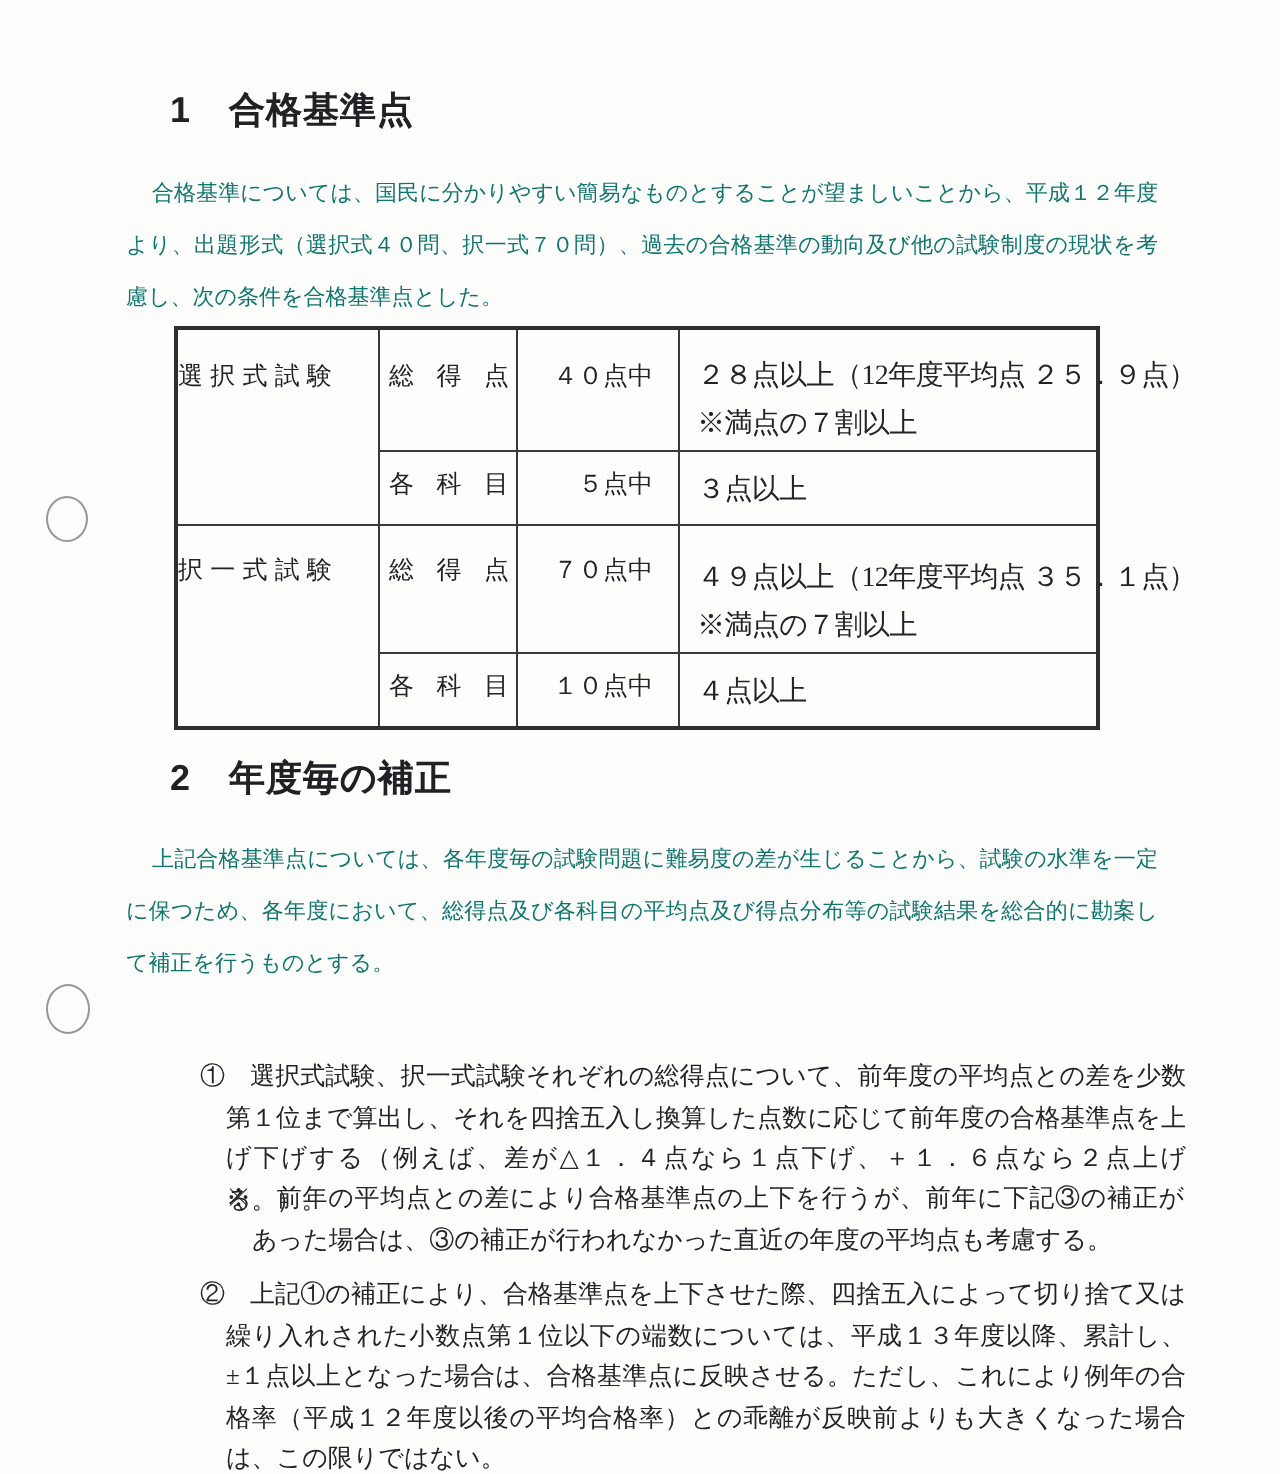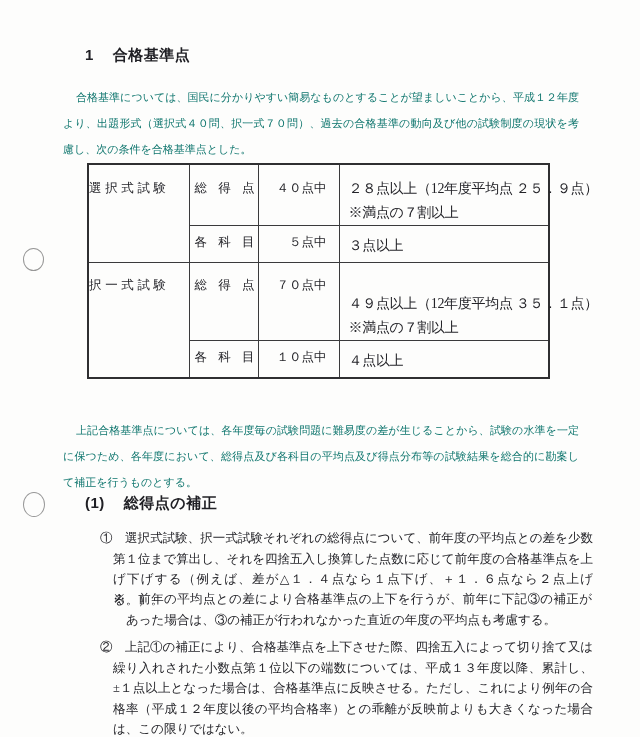--- a/index.html
+++ b/index.html
@@ -27,21 +27,21 @@
     text-align:center;
     font-family:"Liberation Sans","DejaVu Sans",sans-serif;
     font-weight:600;font-size:13.5px;letter-spacing:0.5px;
     color:#222227;
   }
 
   
   .heading{
     position:absolute;left:85px;
     font-family:"Liberation Sans","DejaVu Sans",sans-serif;
-    font-weight:700;font-size:15px;line-height:18px;
+    font-weight:700;font-size:18px;line-height:18px;
     color:#202025;letter-spacing:0.5px;
   }
   .heading .h-num{display:inline-block;margin-right:19px;}
   .heading-1{top:46px;}
   .heading-2{top:380px;}
   .heading-3{top:494px;}
 
   
   .para{
     position:absolute;left:63px;width:516px;
@@ -83,21 +83,21 @@
   td.col-exam{width:101px;}
   td.col-cat{width:69px;}
   td.col-max{width:81px;text-align:right;padding-right:12px;}
   td.col-crit{width:210px;border-left:1.5px dotted #3c3c3e;padding-left:9px;}
   .r-tall td{height:59px;}
   .r-short td{height:37px;}
   td.pt-a{padding-top:15px;}
   td.pt-b{padding-top:14px;}
   td.pt-c{padding-top:8px;}
   td.col-crit.pt-crit1{padding-top:12px;}
-  td.col-crit.pt-crit2{padding-top:29px;}
+  td.col-crit.pt-crit2{padding-top:15px;}
   .jt{display:block;text-align:justify;text-align-last:justify;}
   .jt-exam{width:77px;}
   .jt-cat{margin-left:5px;width:60px;}
   .crit-line{display:block;white-space:nowrap;font-size:14px;letter-spacing:-0.3px;line-height:24px;}
 </style>
 </head>
 <body>
 
 <div class="page">
 
@@ -153,26 +153,26 @@
           <span class="jt jt-cat">各科目</span>
         </td>
         <td class="col-max pt-c">１０点中</td>
         <td class="col-crit pt-c">
           <span class="crit-line">４点以上</span>
         </td>
       </tr>
     </tbody>
   </table>
 
+  <div class="heading heading-2">
+    <span class="h-num">2</span><span>年度毎の補正</span>
+  </div>
 
   <div class="para para-2">上記合格基準点については、各年度毎の試験問題に難易度の差が生じることから、試験の水準を一定に保つため、各年度において、総得点及び各科目の平均点及び得点分布等の試験結果を総合的に勘案して補正を行うものとする。</div>
 
-  <div class="heading heading-3">
-    <span class="h-num">(1)</span><span>総得点の補正</span>
-  </div>
 
   <div class="item item-1">
     <span class="marker">①</span><span>選択式試験、択一式試験それぞれの総得点について、前年度の平均点との差を少数第１位まで算出し、それを四捨五入し換算した点数に応じて前年度の合格基準点を上げ下げする（例えば、差が△１．４点なら１点下げ、＋１．６点なら２点上げる。）。</span>
   </div>
 
   <div class="item item-note">
     <span class="marker">※</span><span>前年の平均点との差により合格基準点の上下を行うが、前年に下記③の補正があった場合は、③の補正が行われなかった直近の年度の平均点も考慮する。</span>
   </div>
 
   <div class="item item-2">

